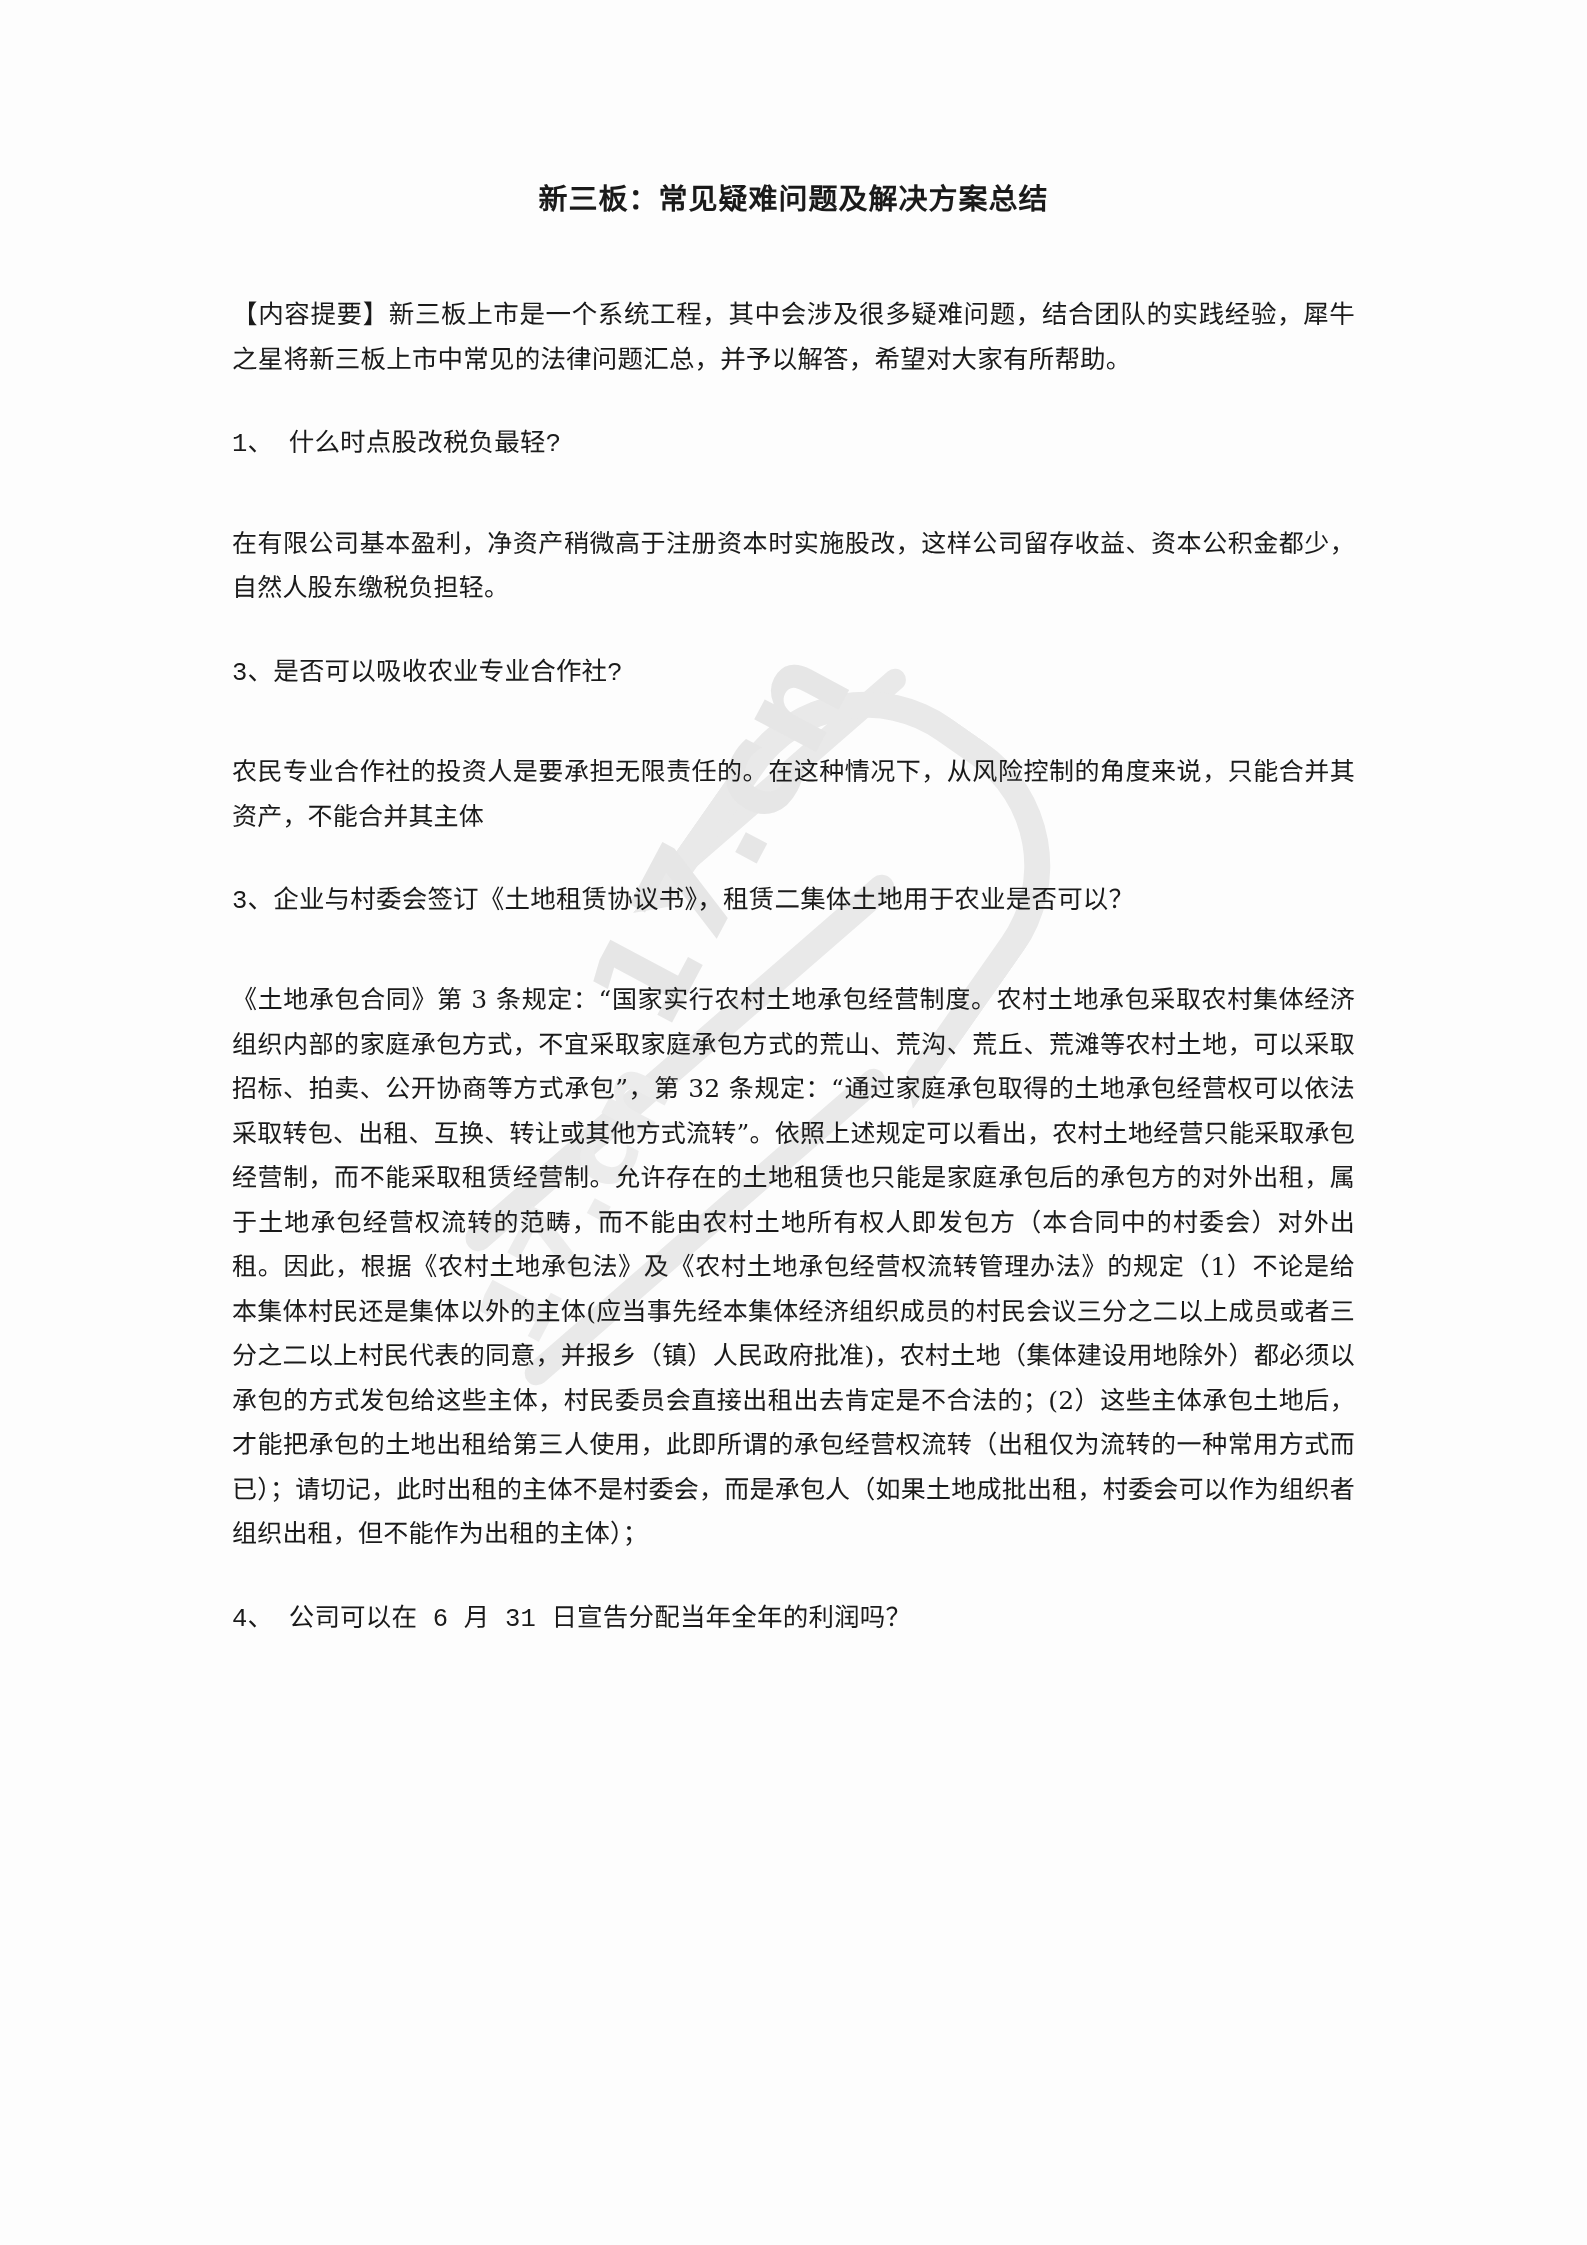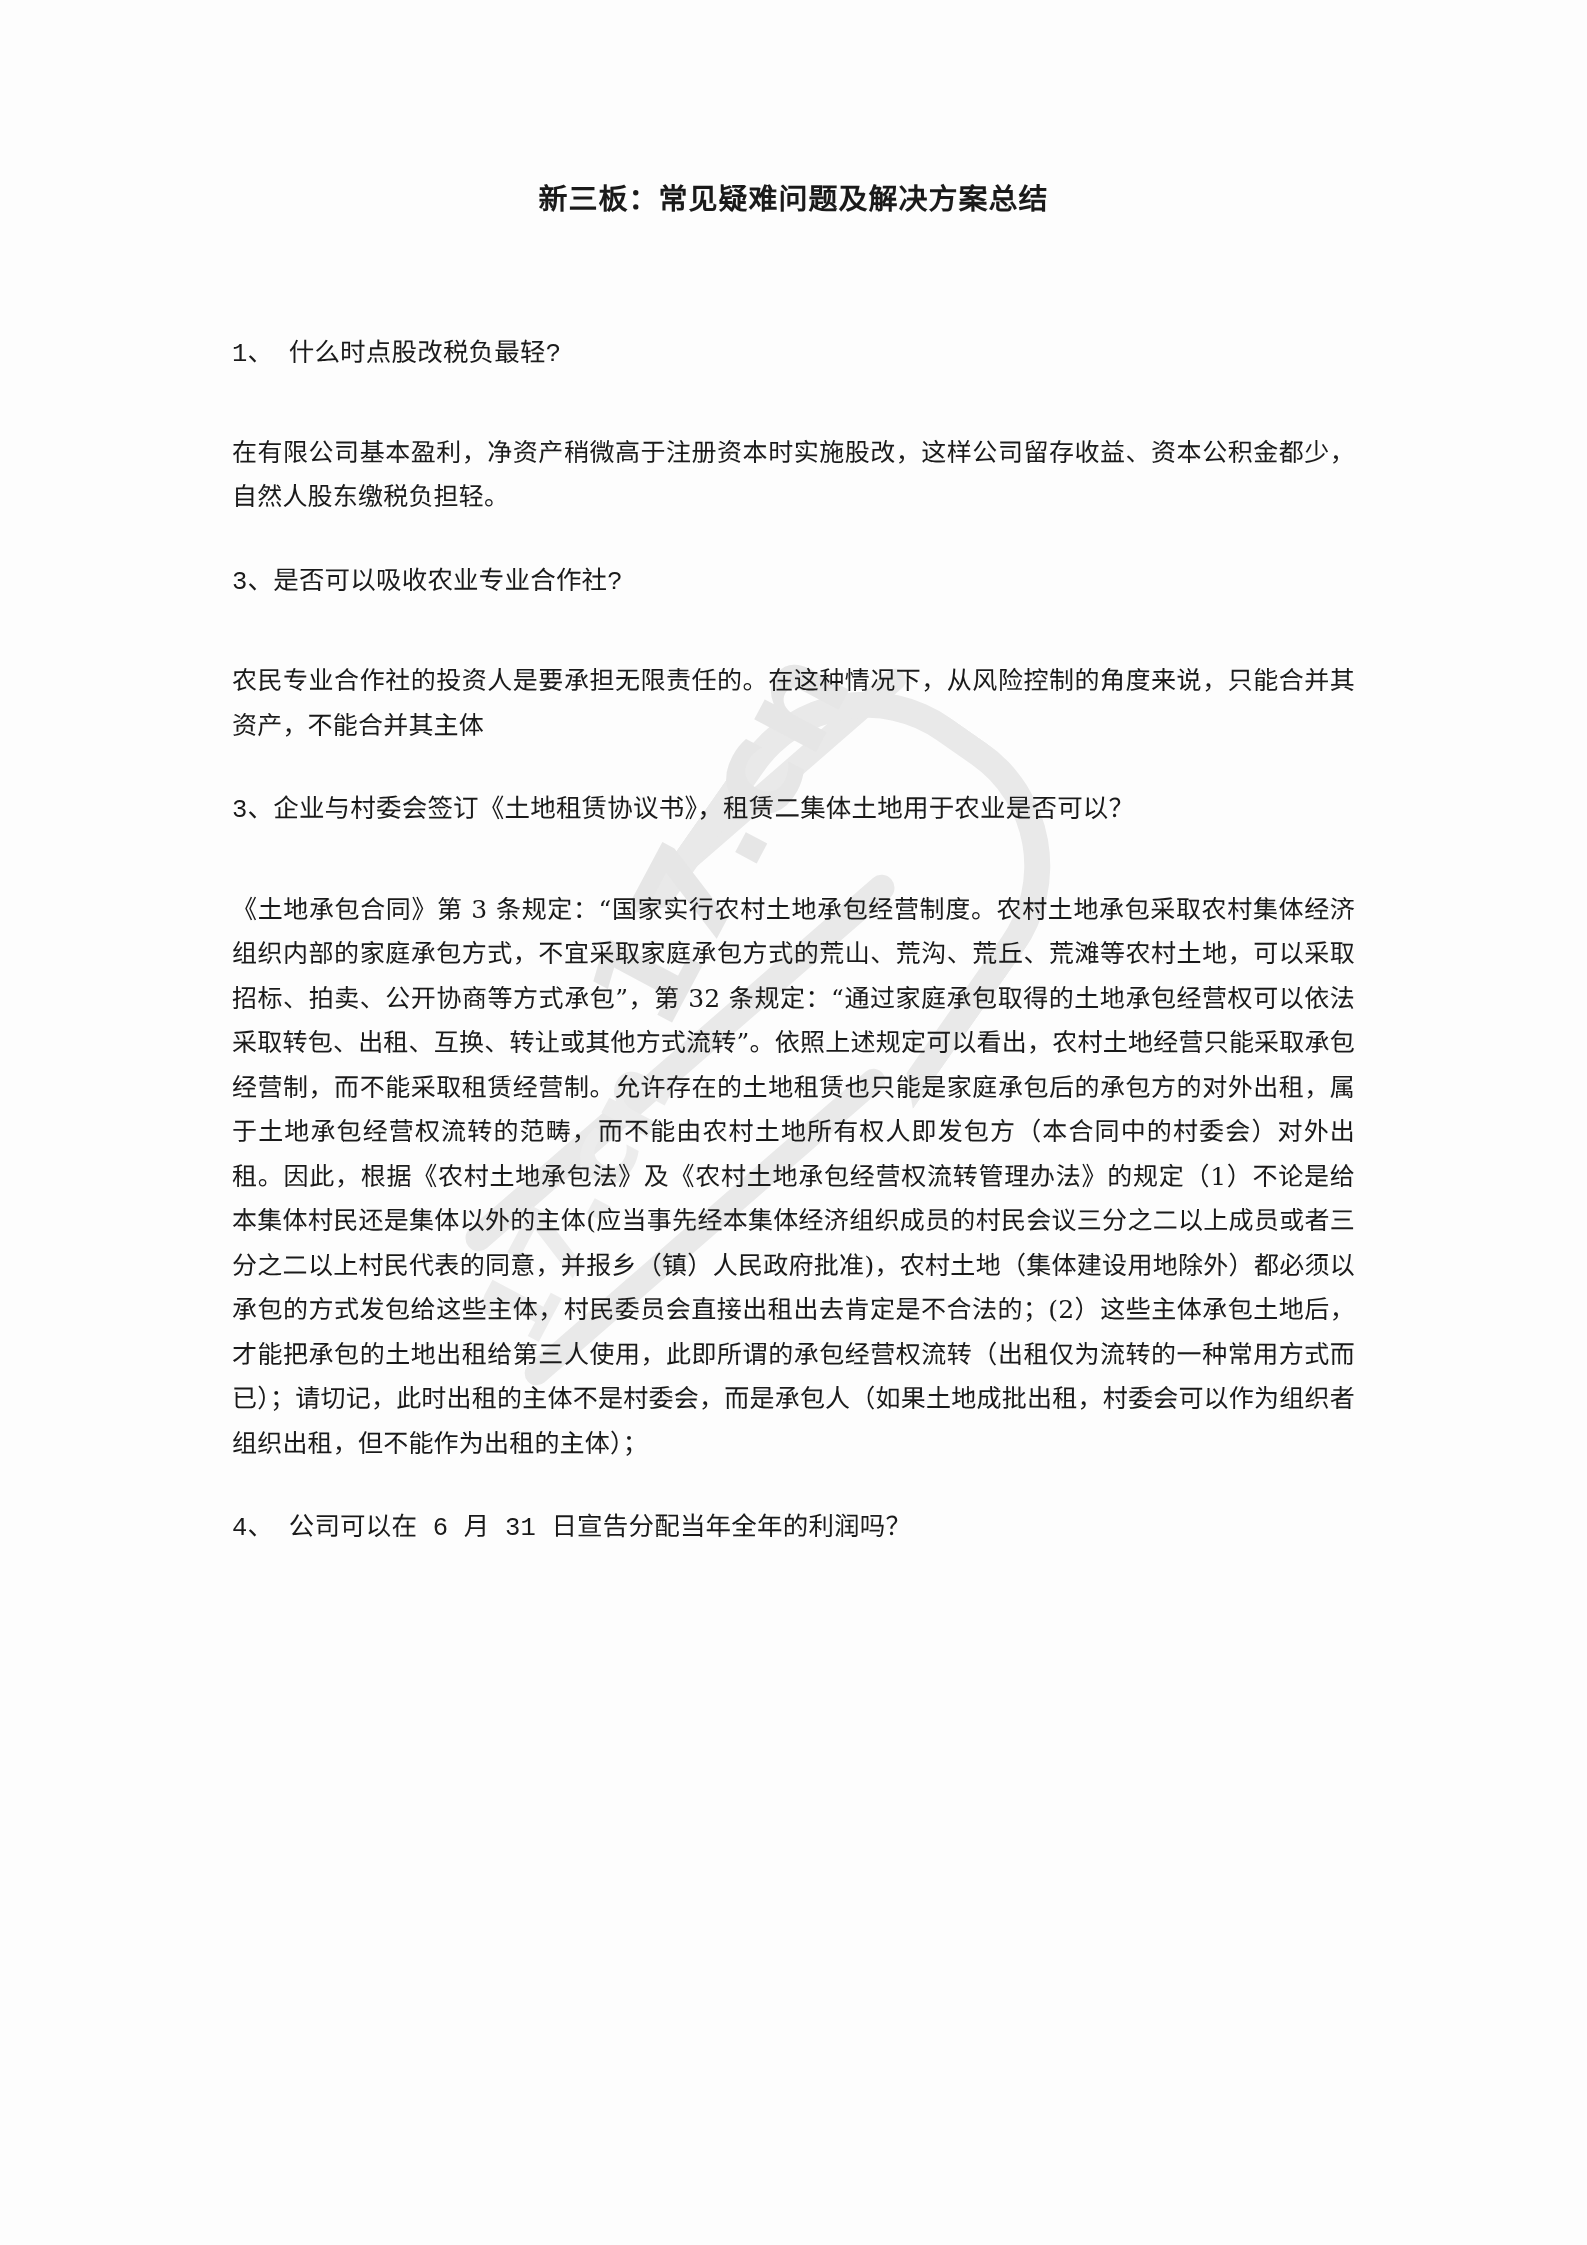--- a/index.html
+++ b/index.html
@@ -158,20 +158,21 @@
     <div class="wm-text big">17.cn</div>
     <div class="wm-text small">17.cn</div>
   </div>
 
   <div class="content">
 
     <h1 class="doc-title">新三板：常见疑难问题及解决方案总结</h1>
 
     <div class="spacer-xl"></div>
 
+    <p class="para">【内容提要】新三板上市是一个系统工程，其中会涉及很多疑难问题，结合团队的实践经验，犀牛之星将新三板上市中常见的法律问题汇总，并予以解答，希望对大家有所帮助。</p>
 
     <div class="spacer-md"></div>
 
     <p class="question">1、 什么时点股改税负最轻?</p>
 
     <div class="spacer-lg"></div>
 
     <p class="answer">在有限公司基本盈利，净资产稍微高于注册资本时实施股改，这样公司留存收益、资本公积金都少，自然人股东缴税负担轻。</p>
 
     <div class="spacer-md"></div>

